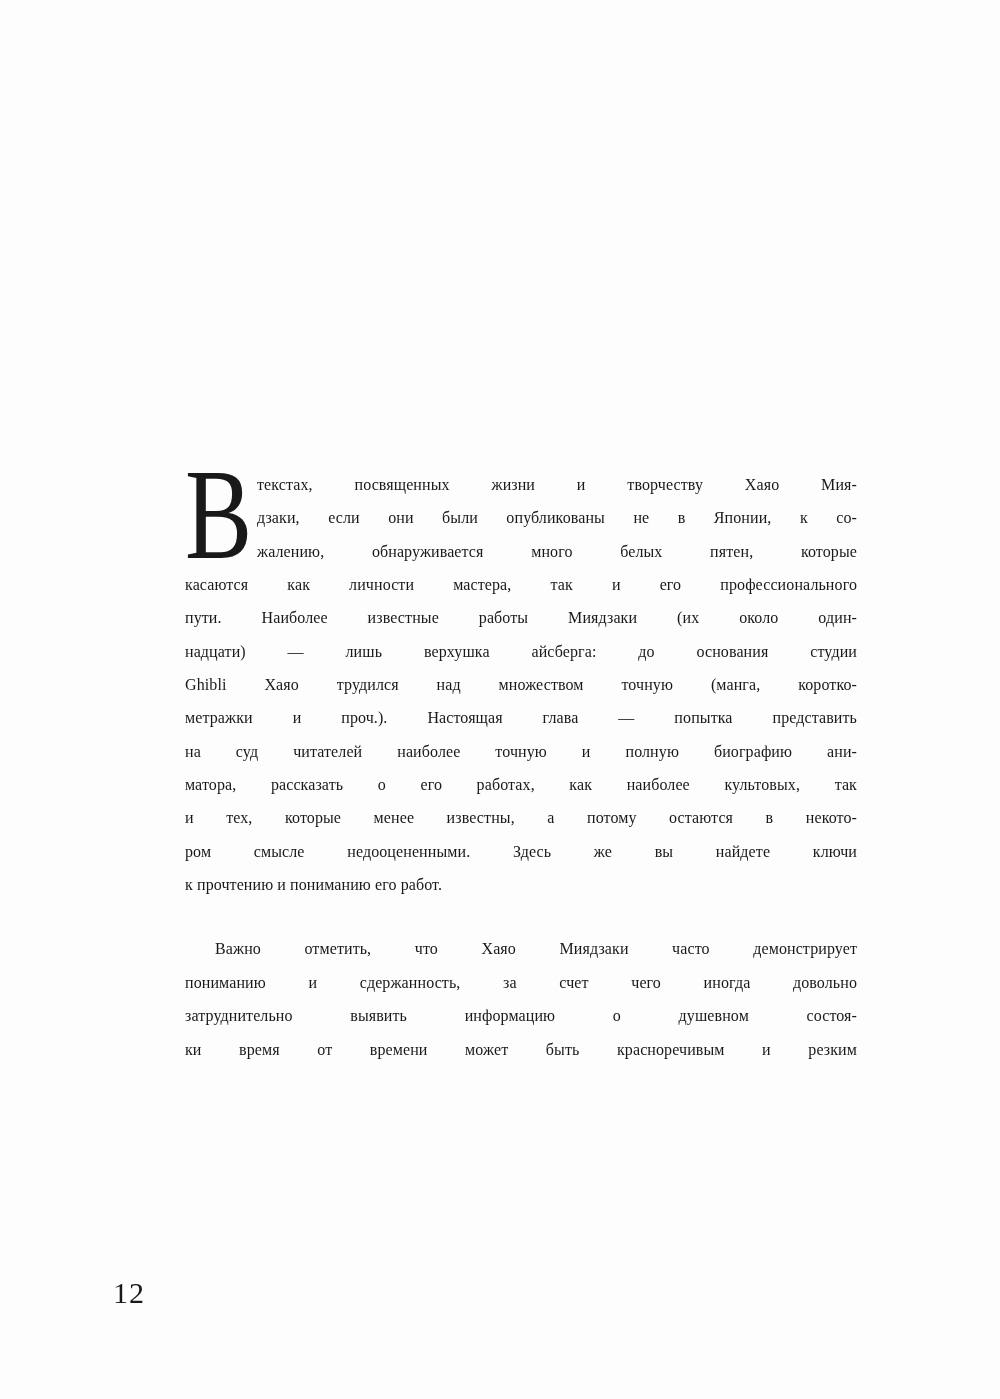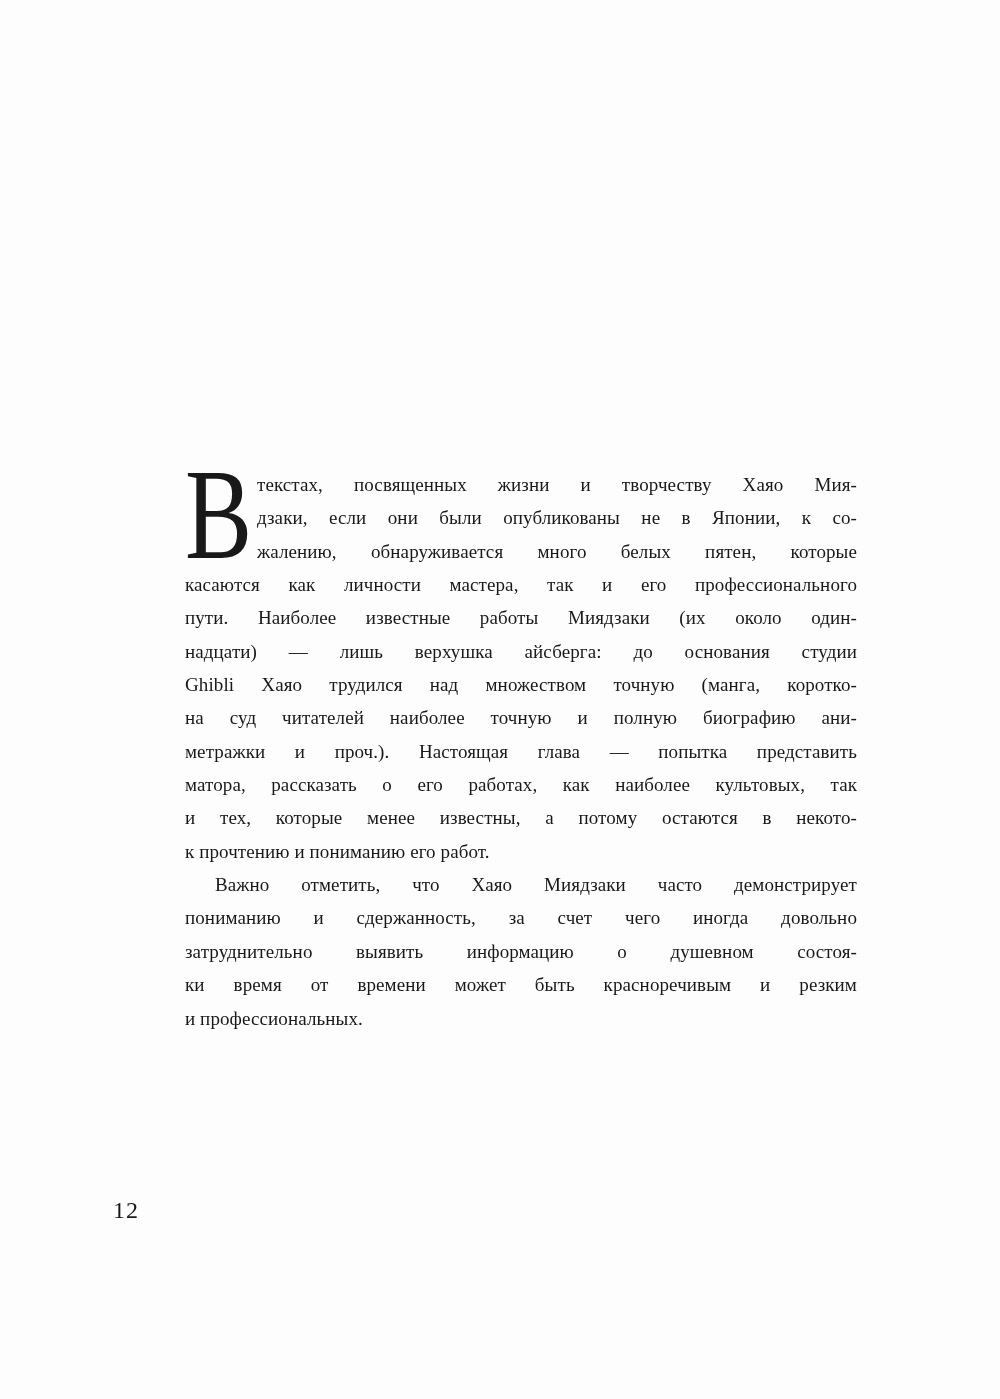--- a/index.html
+++ b/index.html
@@ -13,79 +13,80 @@
     overflow: hidden;
   }
   .text-block {
     position: absolute;
     left: 185px;
     top: 468px;
     width: 672px;
   }
   .para { margin: 0; }
   .line {
-    font-size: 19px;
+    font-size: 16px;
     line-height: 33.35px;
     text-align: justify;
     text-align-last: justify;
     white-space: normal;
     letter-spacing: 0.1px;
   }
   .line.para-end {
     text-align-last: left;
   }
   .line.indent {
     padding-left: 30px;
+    margin-top: 31px;
   }
   .dropcap {
     float: left;
     width: 72px;
     height: 97px;
     font-size: 129px;
     line-height: 93px;
     transform: scaleX(0.78);
     transform-origin: 0 0;
     font-weight: normal;
   }
   .folio {
     position: absolute;
     left: 113px;
-    top: 1198px;
-    font-size: 24px;
+    top: 1278px;
+    font-size: 30px;
     line-height: 1;
     letter-spacing: 1px;
     text-align: center;
   }
 </style>
 </head>
 <body>
 
 <div class="page">
   <div class="text-block">
 
     <div class="para">
       <span class="dropcap">В</span>
       <div class="line">текстах, посвященных жизни и творчеству Хаяо Мия-</div>
       <div class="line">дзаки, если они были опубликованы не в Японии, к со-</div>
       <div class="line">жалению, обнаруживается много белых пятен, которые</div>
       <div class="line">касаются как личности мастера, так и его профессионального</div>
       <div class="line">пути. Наиболее известные работы Миядзаки (их около один-</div>
       <div class="line">надцати) — лишь верхушка айсберга: до основания студии</div>
       <div class="line">Ghibli Хаяо трудился над множеством точную (манга, коротко-</div>
+      <div class="line">метражки и проч.). Настоящая глава — попытка представить</div>
       <div class="line">на суд читателей наиболее точную и полную биографию ани-</div>
-      <div class="line">метражки и проч.). Настоящая глава — попытка представить</div>
       <div class="line">матора, рассказать о его работах, как наиболее культовых, так</div>
       <div class="line">и тех, которые менее известны, а потому остаются в некото-</div>
+      <div class="line">ром смысле недооцененными. Здесь же вы найдете ключи</div>
       <div class="line para-end">к прочтению и пониманию его работ.</div>
     </div>
 
     <div class="para">
       <div class="line indent">Важно отметить, что Хаяо Миядзаки часто демонстрирует</div>
       <div class="line">пониманию и сдержанность, за счет чего иногда довольно</div>
       <div class="line">затруднительно выявить информацию о душевном состоя-</div>
       <div class="line">ки время от времени может быть красноречивым и резким</div>
-      <div class="line para-end">и профессиональных.</div>
     </div>
 
   </div>
 
   <span class="folio">12</span>
 </div>
 
 </body></html>

